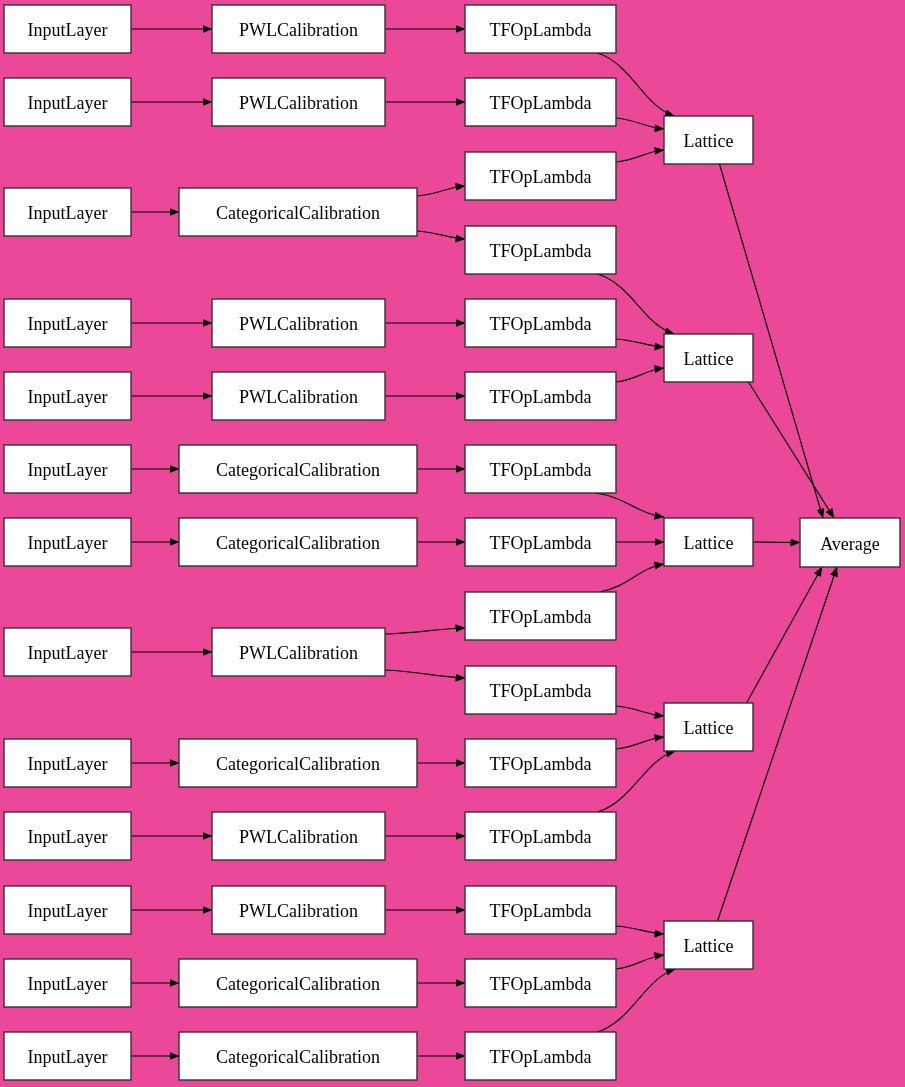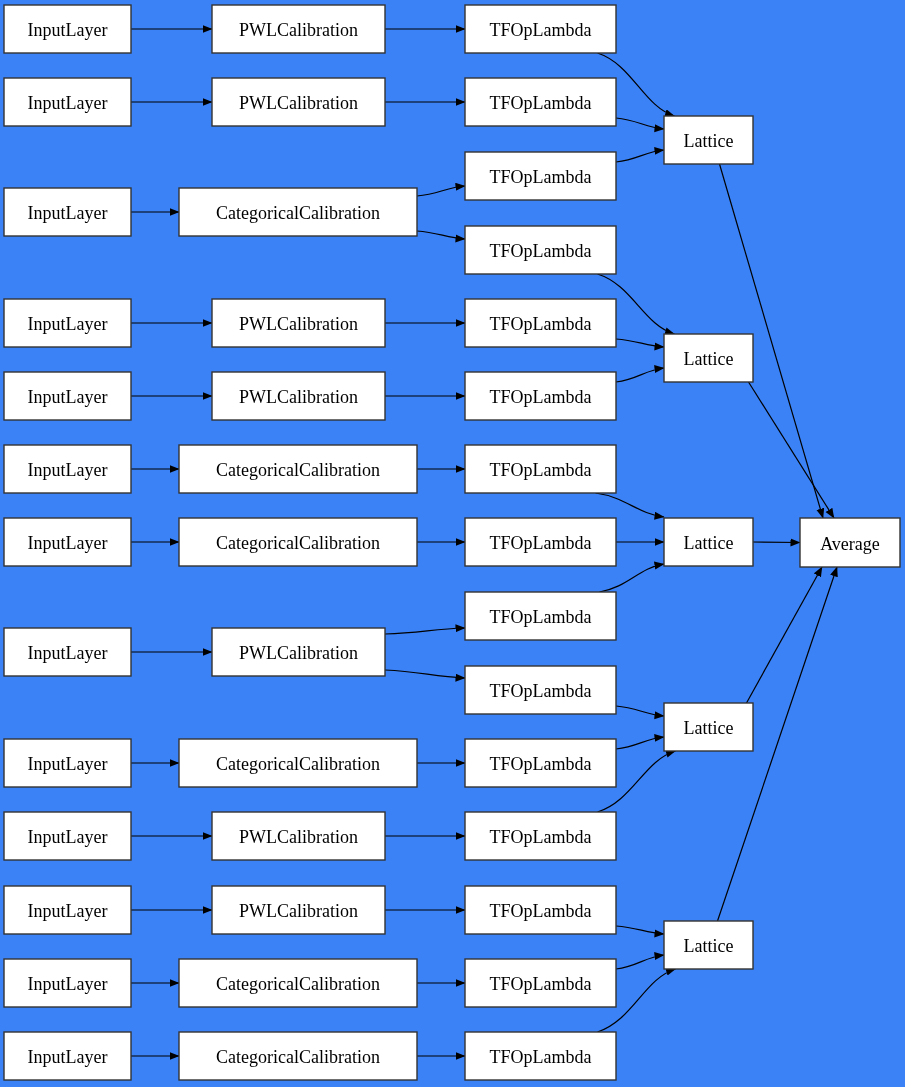--- a/index.html
+++ b/index.html
@@ -1,17 +1,17 @@
 <!DOCTYPE html>
 <html><head>
 <meta charset="utf-8">
 <style>
   html, body { margin: 0; padding: 0; background: #ffffff; }
   .canvas-wrap {
-    width: 905px; height: 1087px; background: #3b82f6;
+    width: 905px; height: 1087px; background: #ec4899;
     position: relative; overflow: hidden;
     font-family: "Liberation Serif", "DejaVu Serif", serif;
   }
   svg text {
     font-family: "Liberation Serif", "DejaVu Serif", serif;
     font-size: 18px; fill: #000000;
   }
   svg rect.node {
     fill: #ffffff; stroke: #333333; stroke-width: 1.4px;
   }

